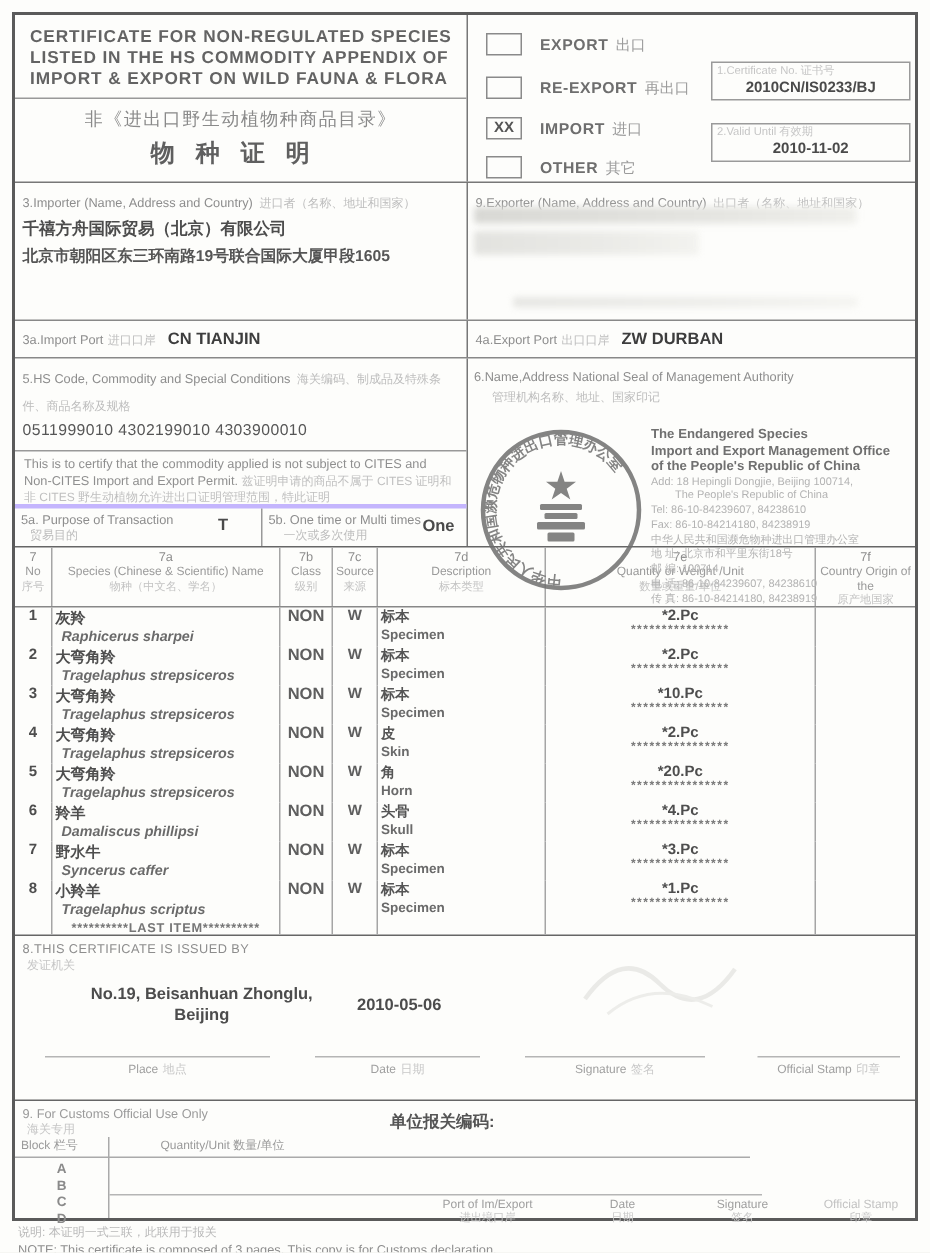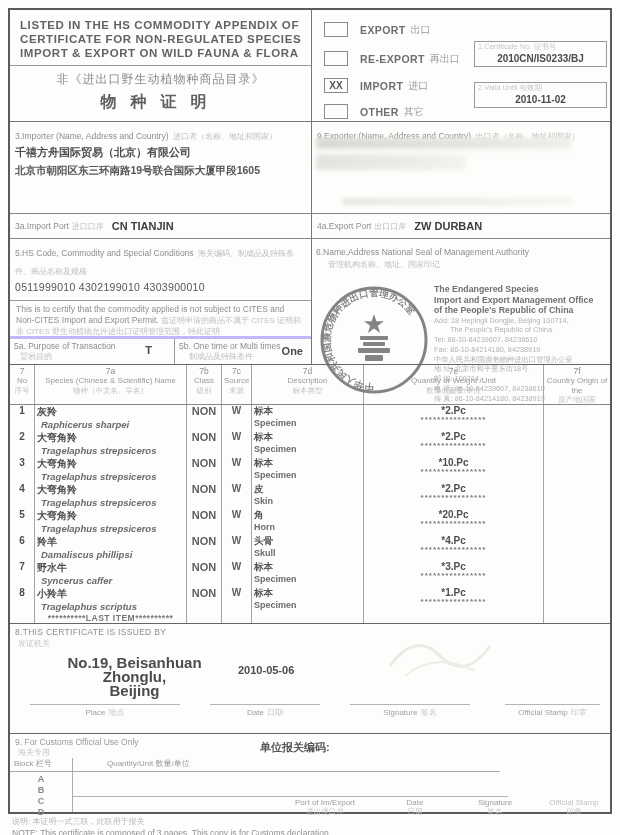--- a/index.html
+++ b/index.html
@@ -86,21 +86,21 @@
   .de-cn { font-size:9.5px; font-weight:bold; color:#555; }
   .de-en { font-size:9px; font-weight:bold; color:#6a6a6a; }
   .qt-v { font-size:10px; font-weight:bold; color:#4e4e4e; }
   .qt-st { font-size:8px; font-weight:bold; color:#7a7a7a; letter-spacing:1px; line-height:7px; }
   .last-item { font-size:8.5px; font-weight:bold; color:#767676; text-align:center; letter-spacing:.5px; margin-top:1px; }
 
   
   .sec8 { position:relative; height:110px; border-bottom:1px solid #666; }
   .sec8-lbl { position:absolute; left:5px; top:3px; font-size:8.5px; color:#8d8d8d; letter-spacing:.3px; }
   .sec8-cn { position:absolute; left:8px; top:14px; font-size:8px; color:#c6c6c6; }
-  .issuer { position:absolute; left:42px; top:32px; width:165px; text-align:center; font-size:15px; font-weight:bold; color:#4c4c4c; line-height:14px; }
+  .issuer { position:absolute; left:42px; top:32px; width:165px; text-align:center; font-size:11px; font-weight:bold; color:#4c4c4c; line-height:14px; }
   .issue-date { position:absolute; left:228px; top:40px; font-size:11px; font-weight:bold; color:#4c4c4c; }
   .signs { position:absolute; left:20px; right:10px; top:80px; display:flex; }
   .sign { border-top:1px solid #b5b5b5; text-align:center; font-size:8px; color:#a0a0a0; padding-top:2px; }
   .sign .cn { color:#c8c8c8; margin-left:3px; }
   .s1{width:150px;margin-right:30px;} .s2{width:110px;margin-right:30px;} .s3{width:120px;margin-right:35px;} .s4{flex:1;}
   .stamp-ghost { position:absolute; right:110px; top:2px; opacity:.5; }
 
   
   .sec9 { position:relative; flex:1; }
   .sec9-lbl { position:absolute; left:5px; top:3px; font-size:8.5px; color:#9a9a9a; }
@@ -123,22 +123,22 @@
 </style>
 </head>
 <body>
 
 <div class="page">
   <div class="form">
 
     <div class="hdr">
       <div class="hdr-left">
         <div class="title-box">
+          <div class="title-line">CERTIFICATE FOR NON-REGULATED SPECIES</div>
           <div class="title-line">LISTED IN THE HS COMMODITY APPENDIX OF</div>
-          <div class="title-line">CERTIFICATE FOR NON-REGULATED SPECIES</div>
           <div class="title-line">IMPORT &amp; EXPORT ON WILD FAUNA &amp; FLORA</div>
         </div>
         <div class="sub-cn">非《进出口野生动植物种商品目录》</div>
         <div class="sub-cn2">物种证明</div>
       </div>
       <div class="hdr-right">
         <div class="cb-row" style="top:12px;">
           <span class="cb-box"></span>
           <span class="cb-lab">EXPORT</span>
           <span class="cb-cn">出口</span>
@@ -210,21 +210,21 @@
           <span class="cn">兹证明申请的商品不属于 CITES 证明和非 CITES 野生动植物允许进出口证明管理范围，特此证明</span>
         </div>
         <div class="pt-row">
           <div class="pt-a">
             <div class="lbl">5a. Purpose of Transaction</div>
             <div class="lbl-cn" style="padding-left:6px;">贸易目的</div>
             <span class="pt-val" style="right:22px;top:5px;">T</span>
           </div>
           <div class="pt-b">
             <div class="lbl">5b. One time or Multi times</div>
-            <div class="lbl-cn" style="padding-left:10px;">制成品及特殊条件</div>
+            <div class="lbl-cn" style="padding-left:10px;">一次或多次使用</div>
             <span class="pt-val" style="right:8px;top:6px;">One</span>
           </div>
         </div>
       </div>
       <div class="mid-right">
         <span class="lbl">6.Name,Address National Seal of Management Authority</span>
         <div class="lbl-cn" style="padding-left:12px;">管理机构名称、地址、国家印记</div>
         <div class="auth-body">
           <svg class="seal" viewBox="0 0 112 112">
             <circle cx="56" cy="56" r="52" fill="none" stroke="#6f6f6f" stroke-width="3"></circle>

